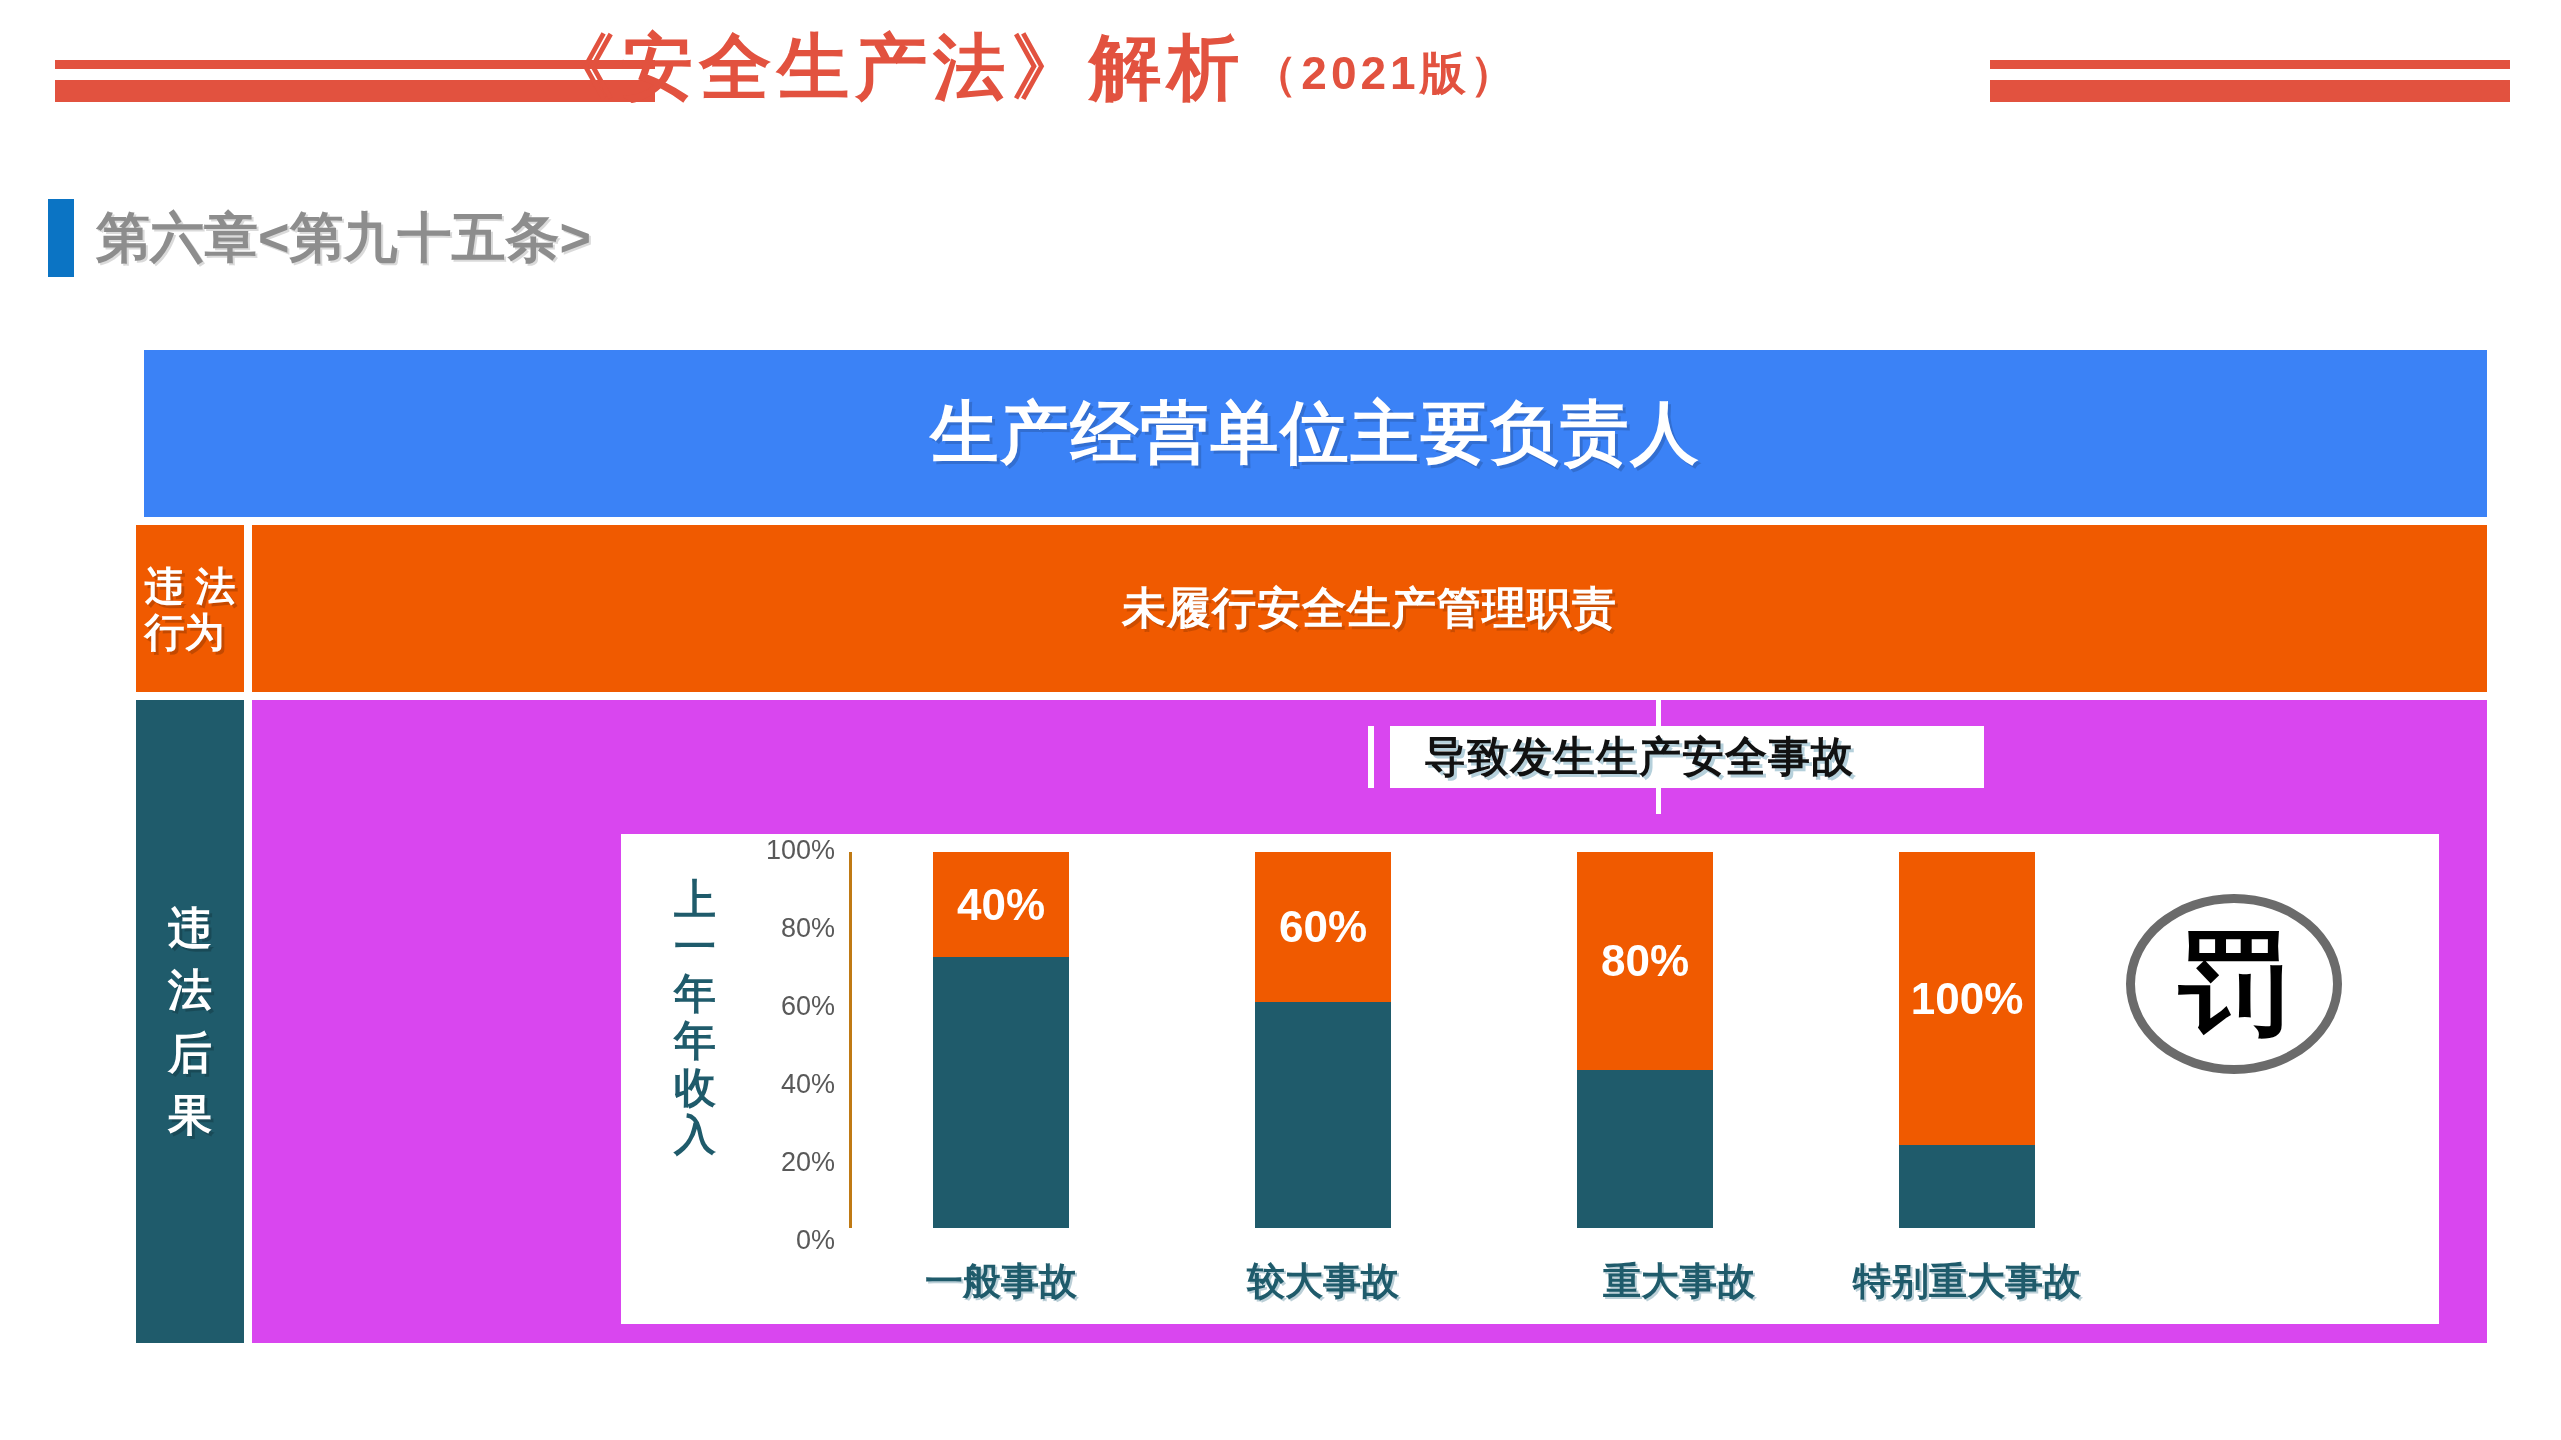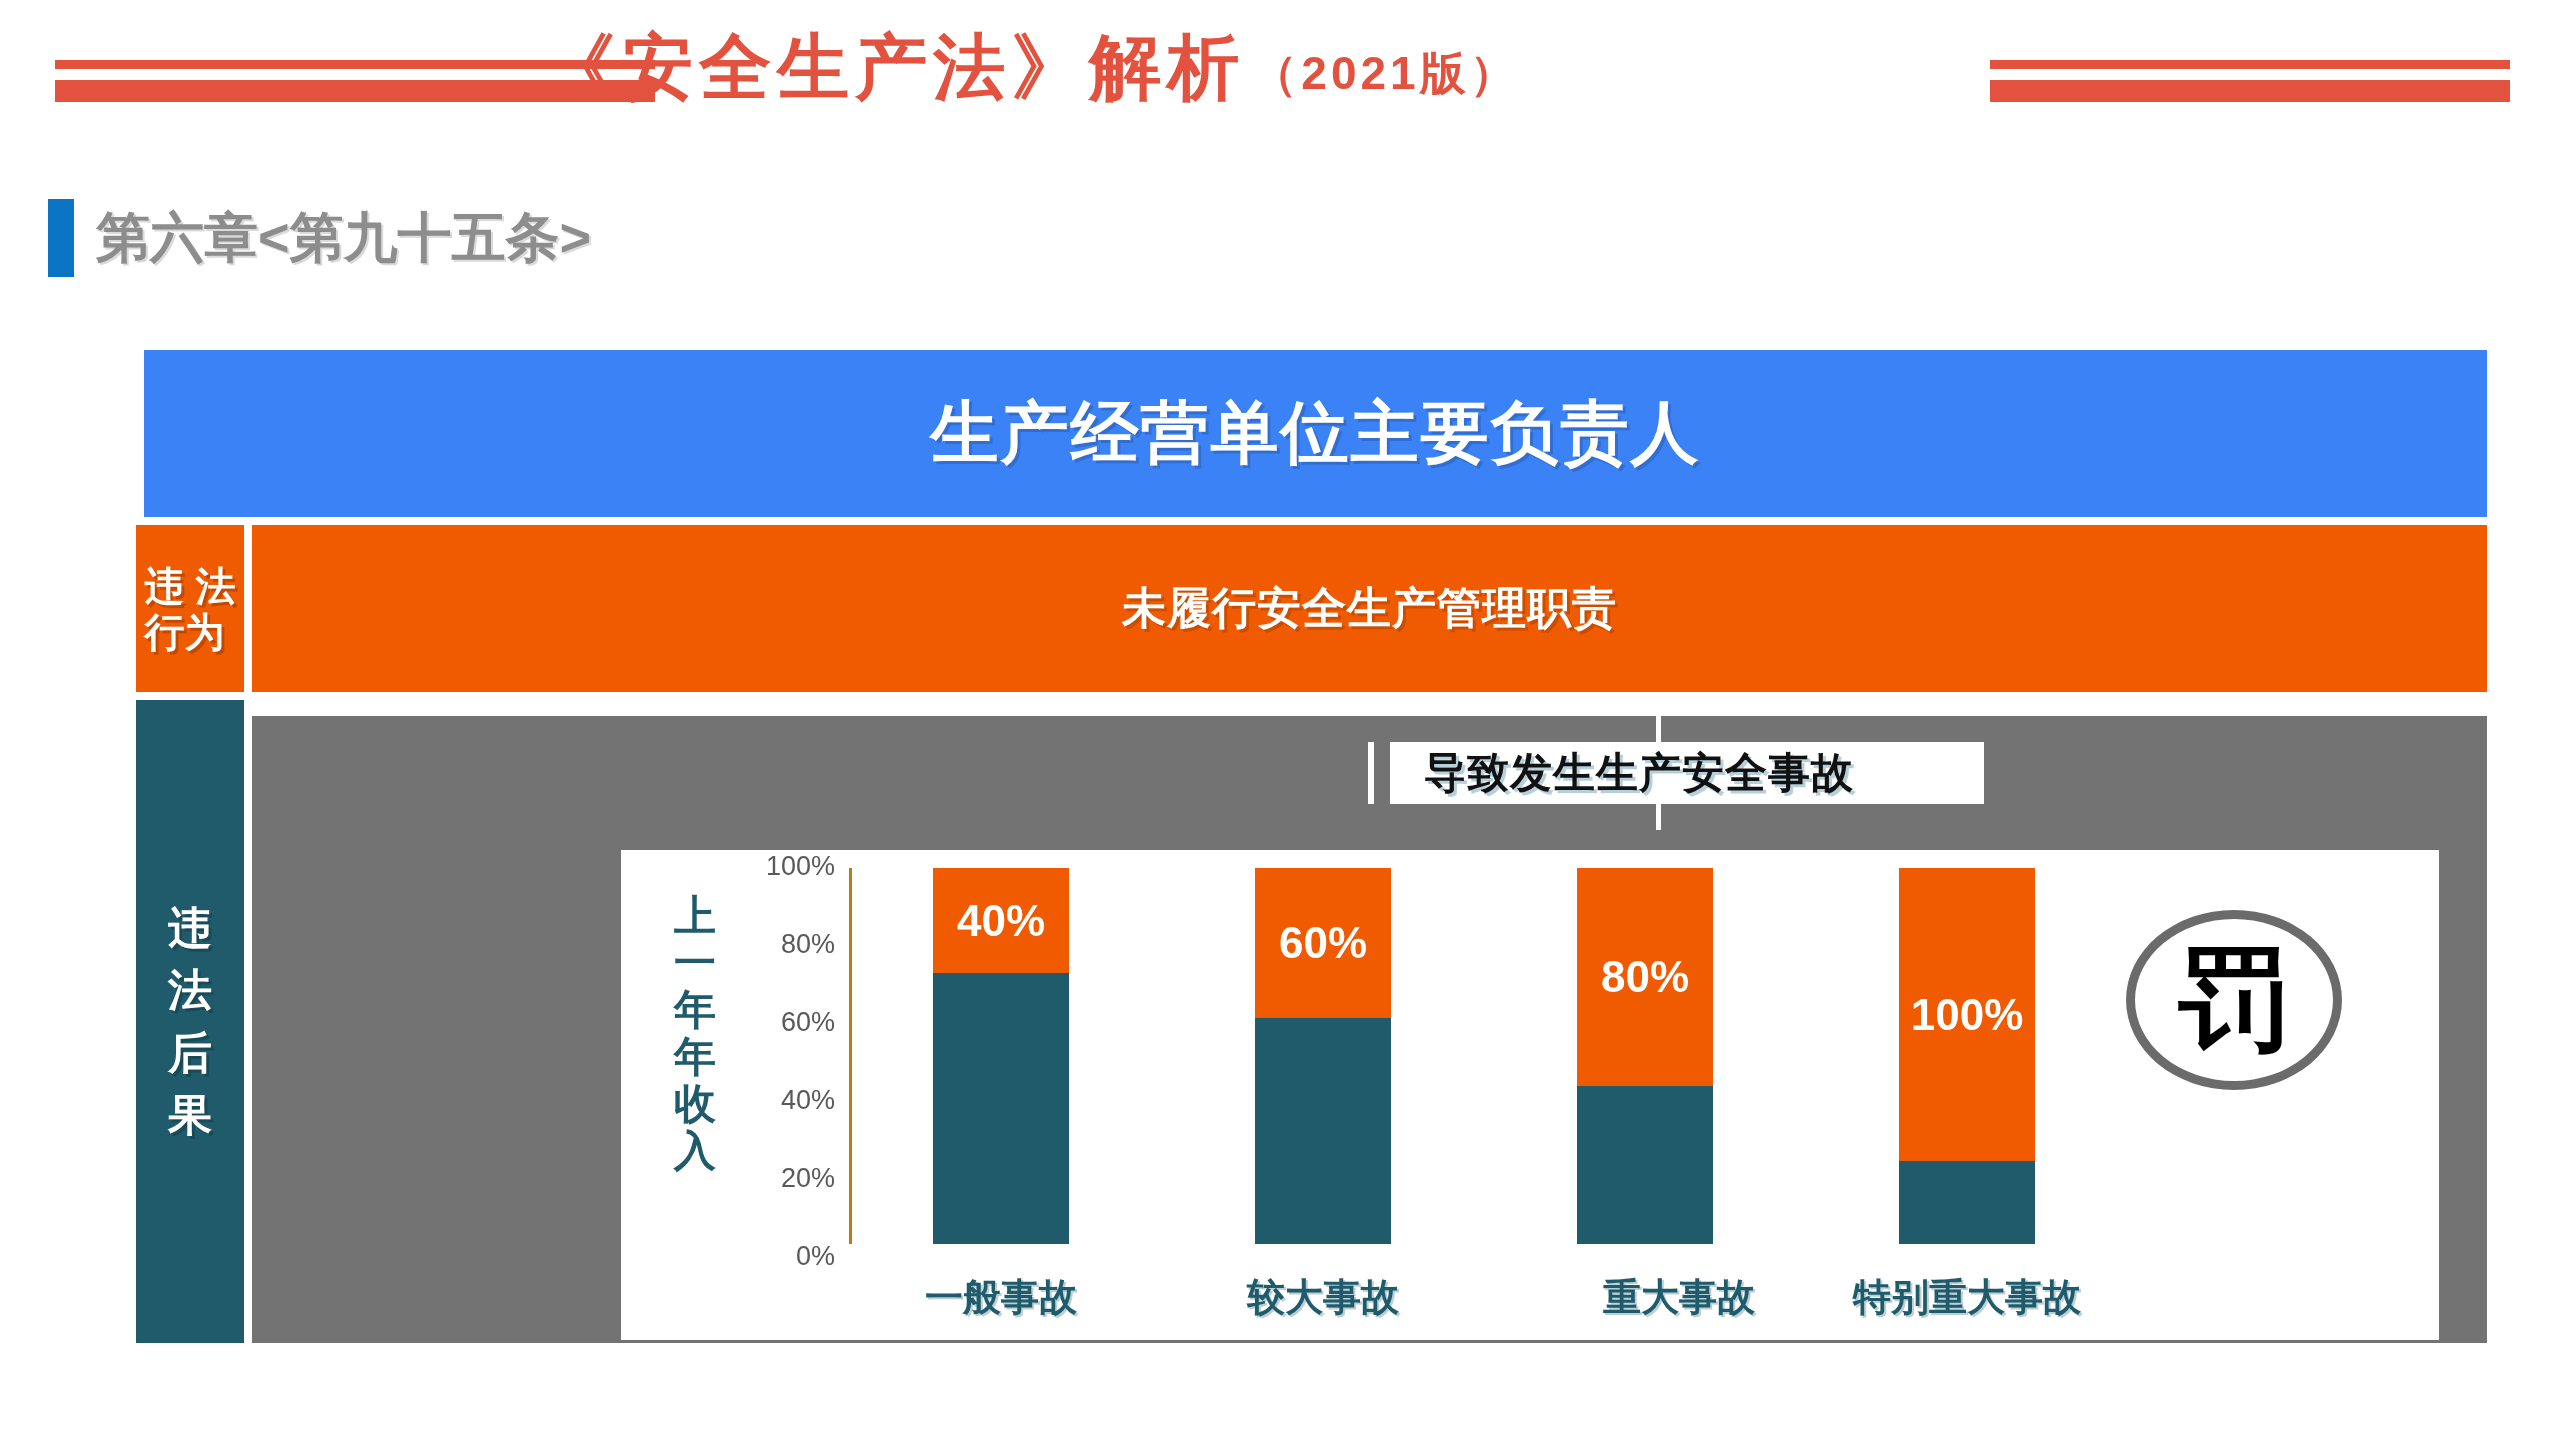--- a/index.html
+++ b/index.html
@@ -88,21 +88,21 @@
     text-shadow:3px 3px 0 rgba(0,0,0,0.15);
   }
 
   
   #row3{top:350px;height:643px;}
   #row3 .label-cell{
     background:#1F5B6B;font-size:44px;line-height:1.42;
     align-items:center;writing-mode:horizontal-tb;
   }
   #row3-label-text{display:block;text-align:center;}
-  #row3 .body-cell{background:#737373;align-items:flex-start;margin-top:16px;}
+  #row3 .body-cell{background:#d946ef;align-items:flex-start;}
 
   .vstack span{display:block;}
 
   
   #callout-wrap{
     position:absolute;left:0;top:0;width:100%;height:100%;
     pointer-events:none;
   }
   #callout-stem-top{
     position:absolute;left:1404px;top:0px;width:5px;height:26px;background:#ffffff;

